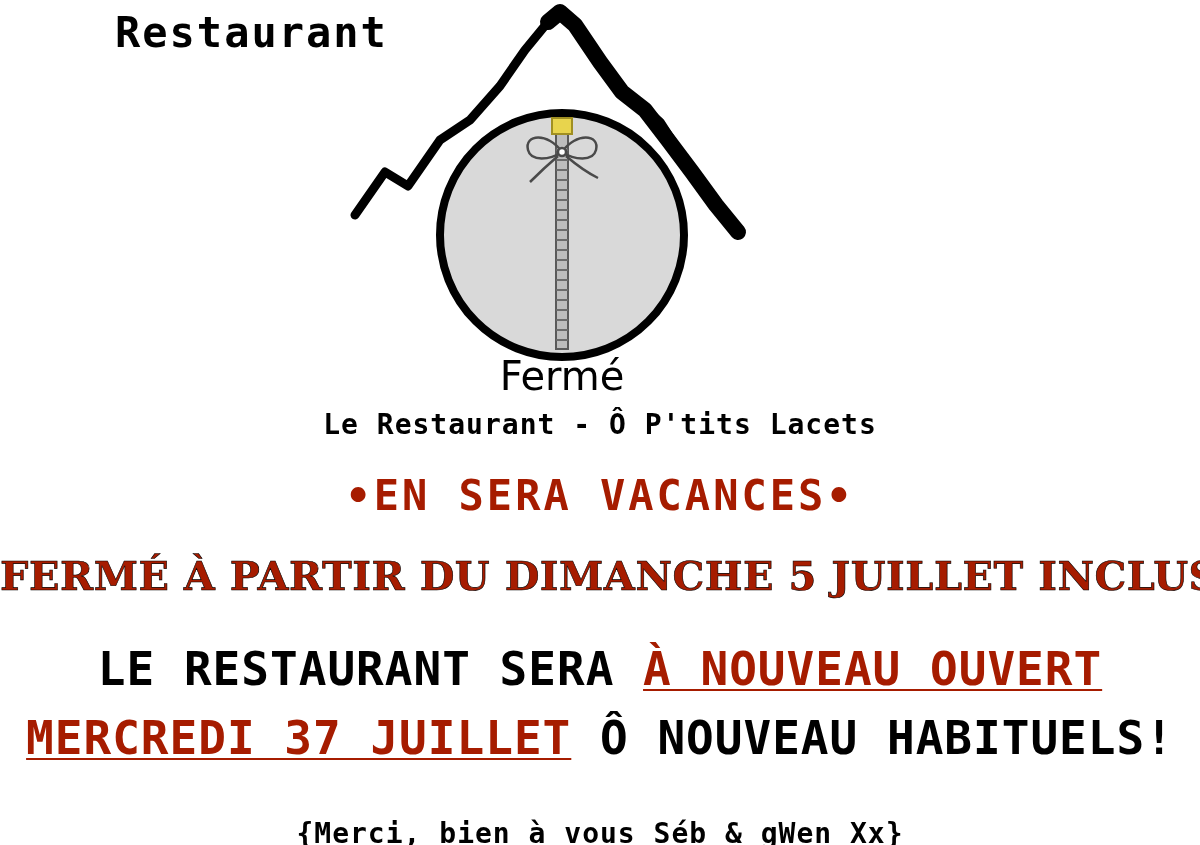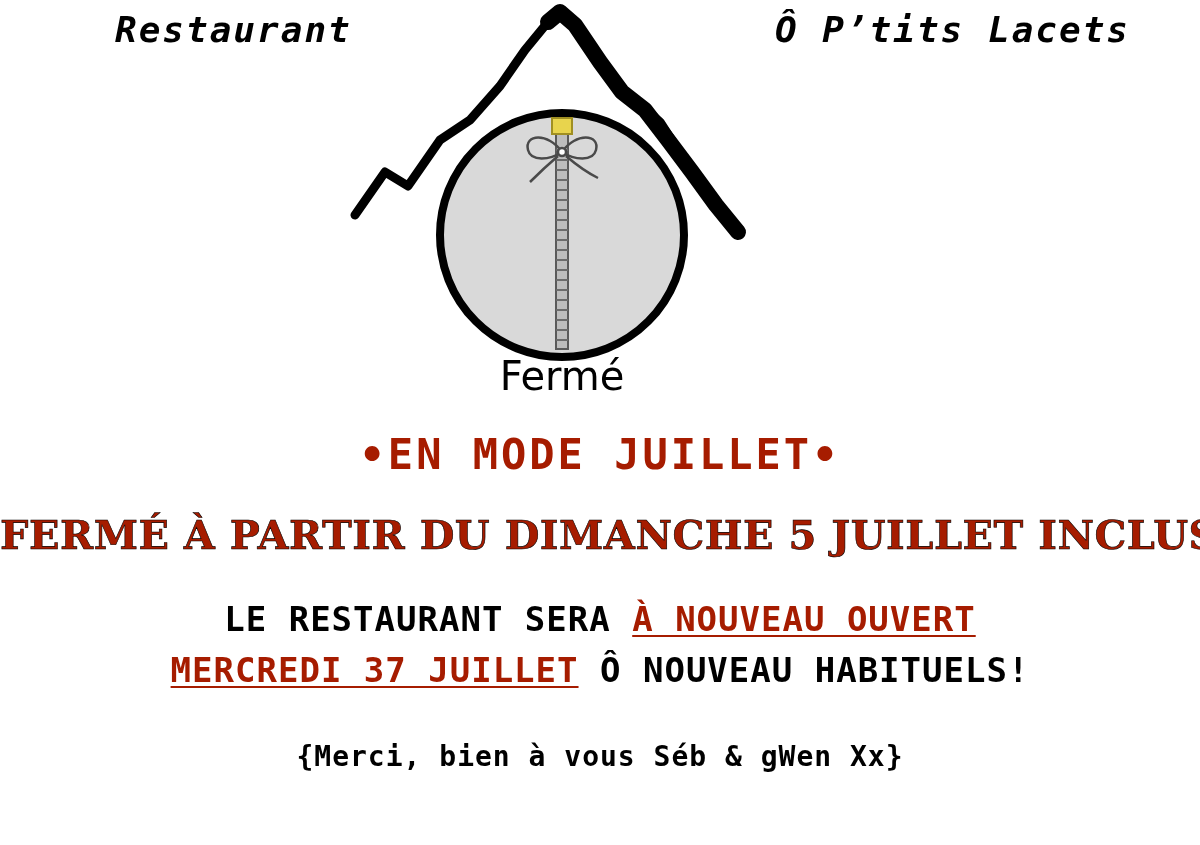--- a/index.html
+++ b/index.html
@@ -31,22 +31,21 @@
     display: flex;
     justify-content: space-between;
     align-items: flex-start;
     padding: 0 60px;
     box-sizing: border-box;
     z-index: 5;
   }
   .header-word {
     font-family: "DejaVu Sans Mono", monospace;
     font-weight: bold;
-    font-style: italic;
-    font-size: 36px;
+    font-size: 42px;
     letter-spacing: 2px;
     white-space: nowrap;
     line-height: 1.1;
   }
   .header-left { margin-left: 55px; }
   .header-right { margin-right: 10px; }
 
   
   .logo-wrap {
     position: absolute;
@@ -92,21 +91,21 @@
     letter-spacing: 0.5px;
     color: #a61c00;
     -webkit-text-stroke: 0.6px #000;
     margin-top: 32px;
     white-space: nowrap;
   }
 
   .line-open {
     font-family: "DejaVu Sans Mono", monospace;
     font-weight: bold;
-    font-size: 34px;
+    font-size: 46px;
     letter-spacing: 1px;
     color: #000;
     margin-top: 36px;
     line-height: 1.5;
   }
   .red-underline {
     color: #a61c00;
     text-decoration: underline;
     text-decoration-thickness: 2px;
     text-underline-offset: 4px;
@@ -127,21 +126,20 @@
     fill: #000;
   }
 </style>
 </head>
 <body>
 
 <div class="poster">
 
   <div class="header">
     <div class="header-word header-left">Restaurant</div>
-    <div class="header-word header-right">Ô P’tits Lacets</div>
   </div>
 
   <div class="logo-wrap">
     <svg width="1200" height="410" viewBox="0 0 1200 410" xmlns="http://www.w3.org/2000/svg">
 
       <path d="M355 215 L385 172 L408 186 L440 140 L470 120 L500 86 L525 50 L548 22
                L562 10 L578 26 L600 62 L620 88 L640 104 L660 122 L678 150 L700 180
                L722 210 L740 230" fill="none" stroke="#000000" stroke-width="9" stroke-linecap="round" stroke-linejoin="round"></path>
       <path d="M548 22 L560 12 L575 25 L600 62 L622 92 L645 110 L668 140 L692 172
                L716 205 L738 232" fill="none" stroke="#000000" stroke-width="16" stroke-linecap="round" stroke-linejoin="round"></path>
@@ -182,22 +180,23 @@
         <path d="M566 156 C 580 168, 590 174, 598 178"></path>
         <circle cx="562" cy="152" r="4" fill="#ffffff"></circle>
       </g>
 
       <text x="562" y="390" text-anchor="middle" class="logo-caption">Fermé</text>
     </svg>
   </div>
 
   <div class="textblock">
 
-
-    <div class="line-vacances">•EN MODE JUILLET•</div>
+    <div class="line-subtitle">Le Restaurant - Ô P'tits Lacets</div>
+
+    <div class="line-vacances">•EN SERA VACANCES•</div>
 
     <div class="line-ferme">FERMÉ À PARTIR DU DIMANCHE 5 JUILLET INCLUS</div>
 
     <div class="line-open">
       <div>
         <span>LE RESTAURANT SERA </span><span class="red-underline">À NOUVEAU OUVERT</span>
       </div>
       <div>
         <span class="red-underline">MERCREDI 37 JUILLET</span><span> Ô NOUVEAU HABITUELS!</span>
       </div>

